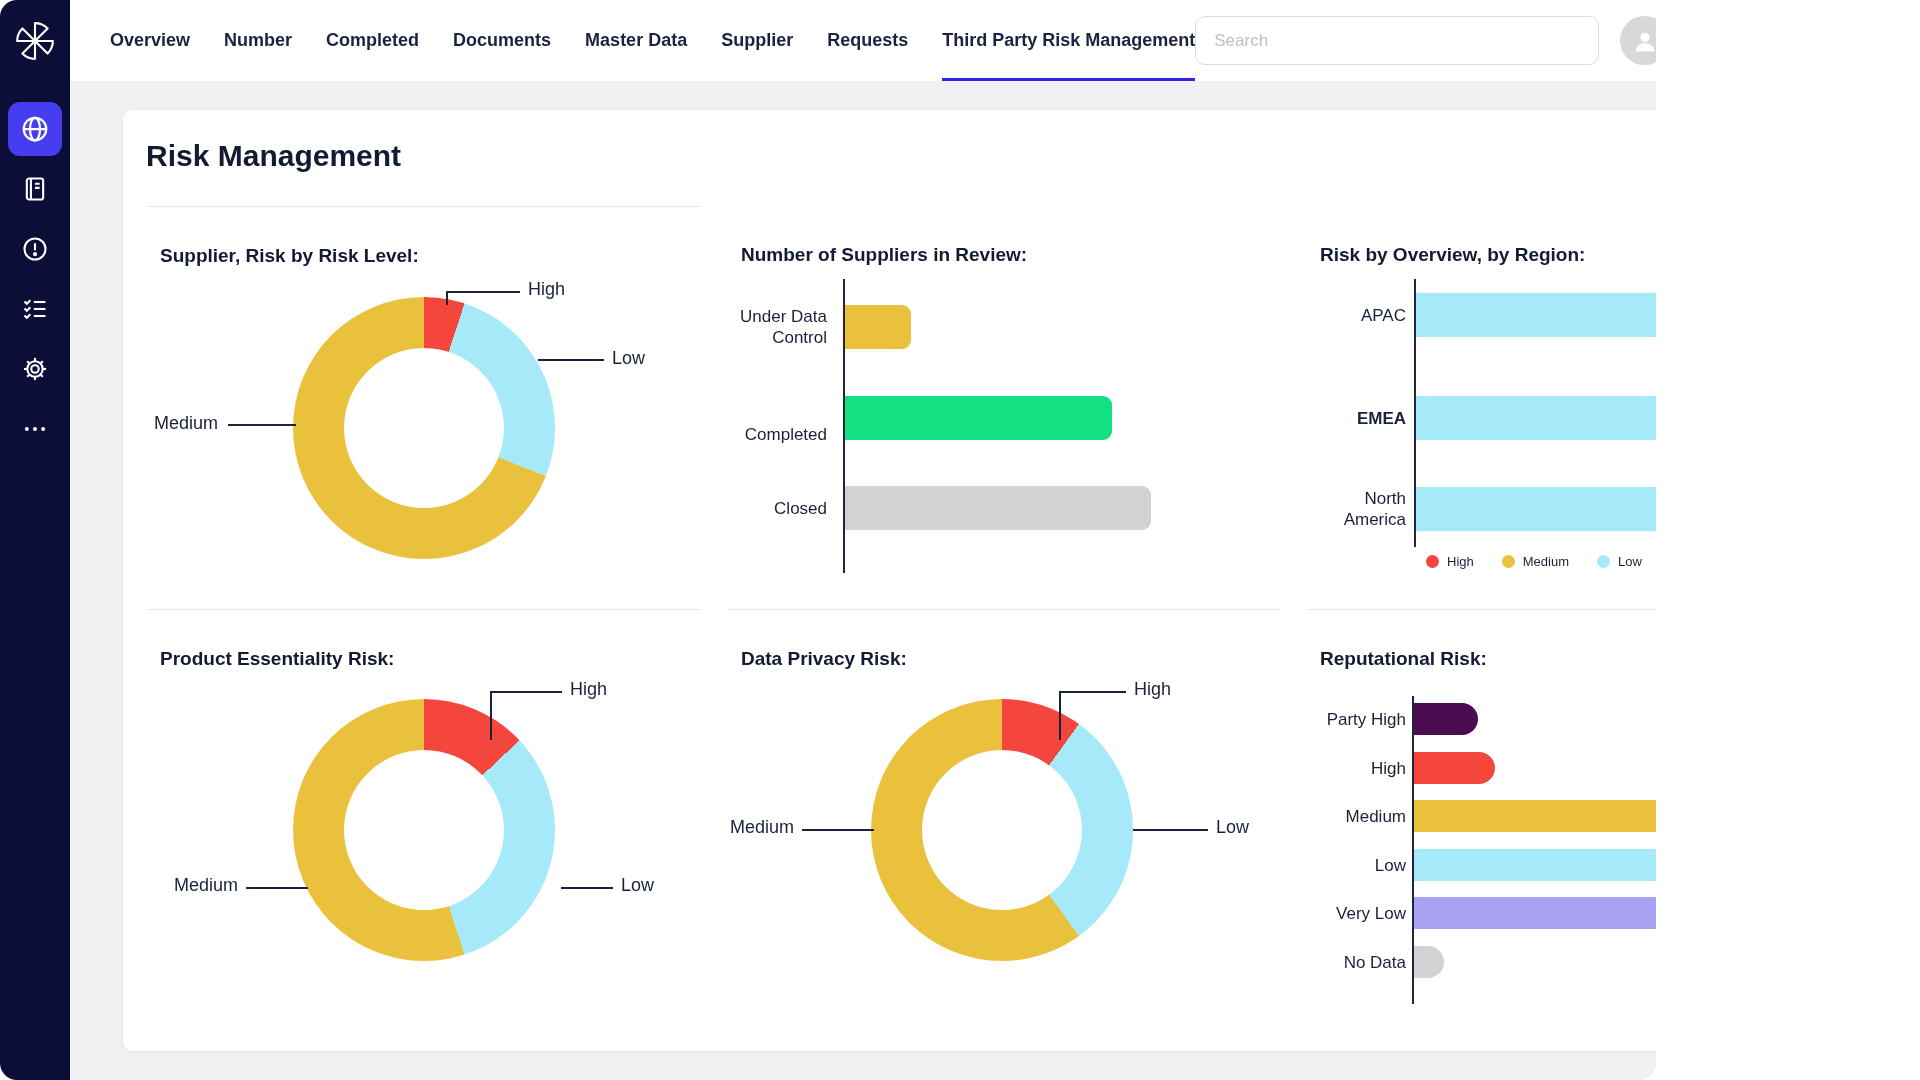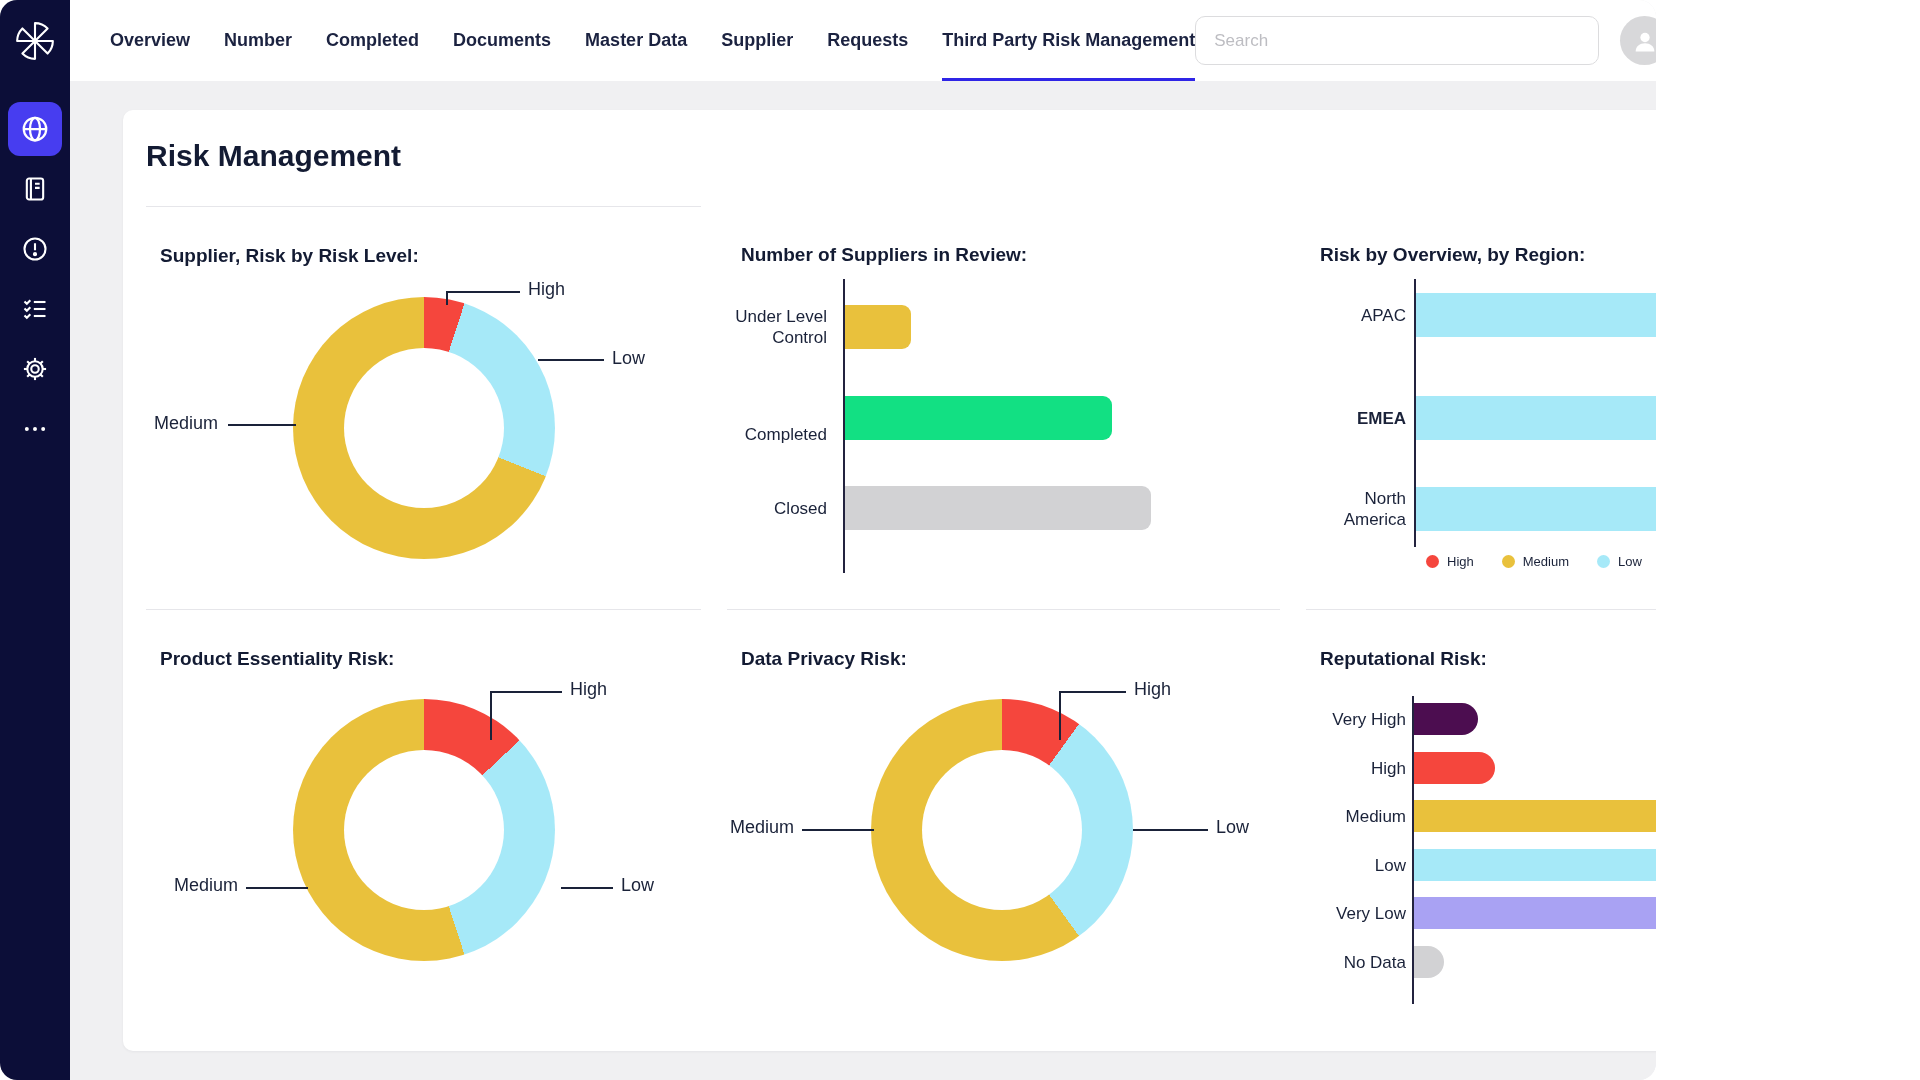--- a/index.html
+++ b/index.html
@@ -175,21 +175,21 @@
             <div class="lbl" style="left:382px;top:72px;">High</div>
             <div class="cline" style="left:392px;top:152px;width:66px;"></div>
             <div class="lbl" style="left:466px;top:141px;">Low</div>
             <div class="lbl r" style="left:0;top:206px;width:72px;">Medium</div>
             <div class="cline" style="left:82px;top:217px;width:68px;"></div>
           </section>
 
           <section class="cell">
             <h3 class="chart-title">Number of Suppliers in Review:</h3>
             <div class="vaxis" style="left:116px;top:73px;height:294px;"></div>
-            <div class="cat h44" style="top:99px;">Under Level Control</div>
+            <div class="cat h44" style="top:99px;">Under Data Control</div>
             <div class="cat h44" style="top:206px;">Completed</div>
             <div class="cat h44" style="top:280px;">Closed</div>
             <div class="track" style="left:118px;top:99px;width:437px;height:44px;">
               <div class="hbar" style="width: 15%; background: rgb(233, 193, 60);"></div>
             </div>
             <div class="track" style="left:118px;top:190px;width:437px;height:44px;">
               <div class="hbar" style="width: 61%; background: rgb(18, 224, 131);"></div>
             </div>
             <div class="track" style="left:118px;top:280px;width:437px;height:44px;">
               <div class="hbar" style="width: 70%; background: rgb(210, 210, 212);"></div>
@@ -253,21 +253,21 @@
             <div class="lbl" style="left:407px;top:69px;">High</div>
             <div class="cline" style="left:406px;top:219px;width:75px;"></div>
             <div class="lbl" style="left:489px;top:207px;">Low</div>
             <div class="lbl r" style="left:0;top:207px;width:67px;">Medium</div>
             <div class="cline" style="left:75px;top:219px;width:72px;"></div>
           </section>
 
           <section class="cell bordered">
             <h3 class="chart-title">Reputational Risk:</h3>
             <div class="vaxis" style="left:106px;top:86px;height:308px;"></div>
-            <div class="cat h32" style="top:93px;">Very High</div>
+            <div class="cat h32" style="top:93px;">Party High</div>
             <div class="cat h32" style="top:142px;">High</div>
             <div class="cat h32" style="top:190px;">Medium</div>
             <div class="cat h32" style="top:239px;">Low</div>
             <div class="cat h32" style="top:287px;">Very Low</div>
             <div class="cat h32" style="top:336px;">No Data</div>
             <div class="track pill" style="left:108px;top:93px;width:425px;height:32px;">
               <div class="hbar" style="width: 15%; background: rgb(76, 13, 80);"></div>
             </div>
             <div class="track pill" style="left:108px;top:142px;width:425px;height:32px;">
               <div class="hbar" style="width: 19%; background: rgb(245, 70, 61);"></div>

